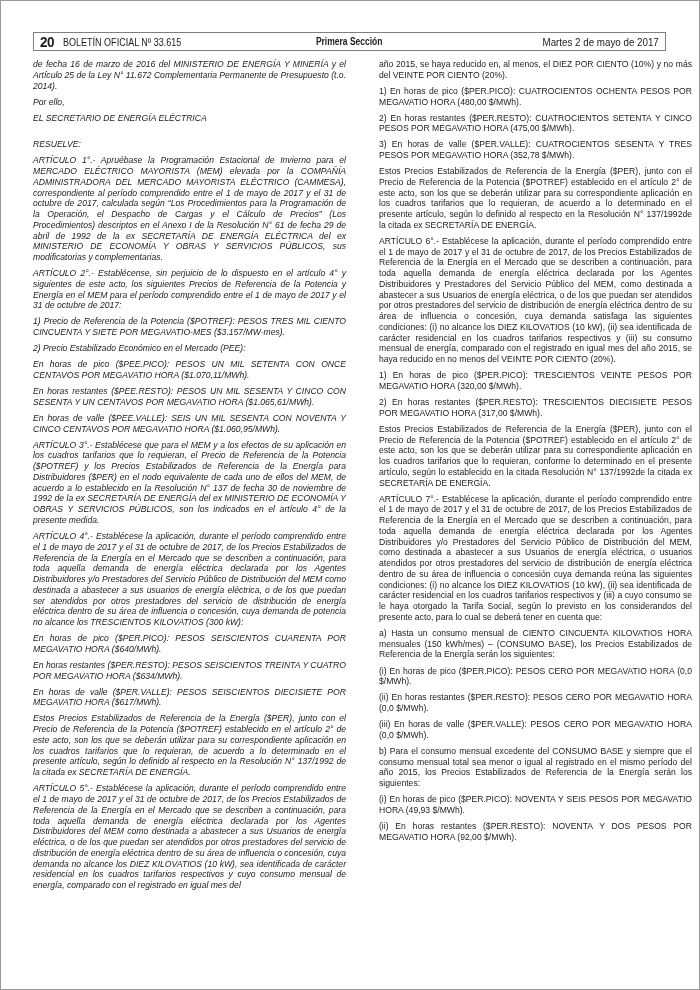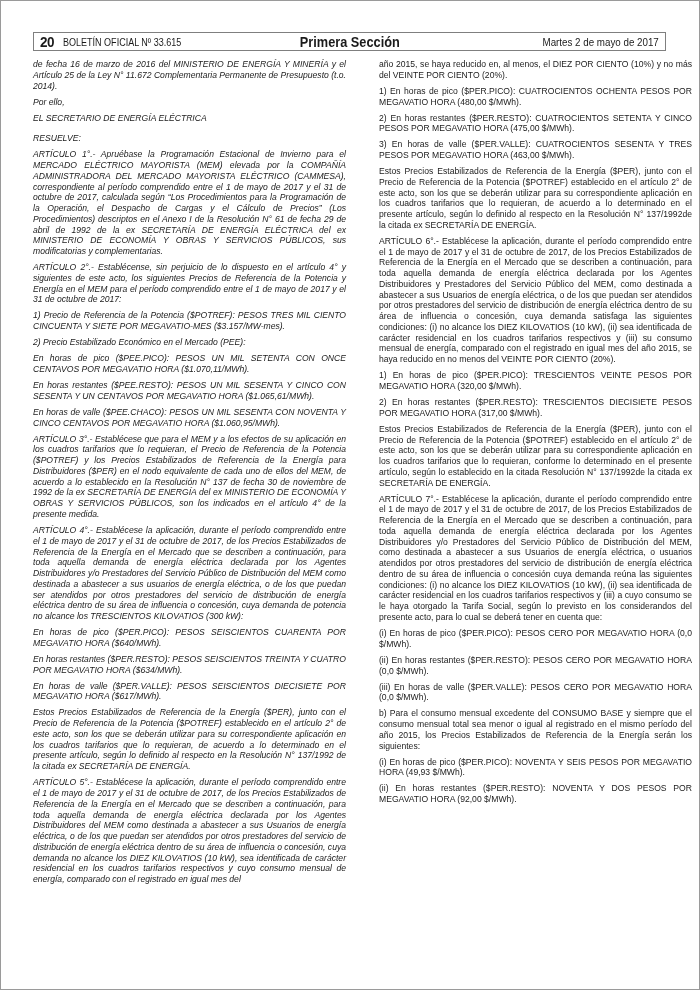--- a/index.html
+++ b/index.html
@@ -20,36 +20,36 @@
     display: flex; align-items: center;
     font-family: "Liberation Sans", sans-serif;
   }
   .mh-num {
     font-size: 15px; font-weight: bold; margin-left: 6px; margin-right: 7px;
     letter-spacing: -0.5px; transform: scaleX(0.9); transform-origin: left center;
   }
   .mh-title { font-size: 11px; transform: scaleX(0.82); transform-origin: left center; white-space: nowrap; }
   .mh-section {
     position: absolute; left: 0; right: 0; text-align: center;
-    font-size: 15px; font-weight: bold; pointer-events: none;
+    font-size: 10px; font-weight: bold; pointer-events: none;
   }
   .mh-section span { display: inline-block; transform: scaleX(0.85); }
   .mh-date {
     position: absolute; right: 6px; font-size: 11.5px;
     transform: scaleX(0.85); transform-origin: right center; white-space: nowrap;
   }
   .col {
     position: absolute; top: 58px; width: 313px;
     font-size: 8.6px; line-height: 10.75px;
     text-align: justify; hyphens: manual;
   }
   .col.left { left: 32px; font-style: italic; }
   .col.right { left: 378px; }
   .col p { margin: 0 0 5.3px 0; }
-  .col p.tight { margin-bottom: 10px; }
+  .col p.tight { margin-bottom: 16px; }
 </style>
 </head>
 <body>
 
 <div class="page">
 
   <div class="masthead">
     <span class="mh-num">20</span>
     <span class="mh-title">BOLETÍN OFICIAL Nº 33.615</span>
     <div class="mh-section">
@@ -62,41 +62,42 @@
     <p>de fecha 16 de marzo de 2016 del MINISTERIO DE ENERGÍA Y MINERÍA y el Artículo 25 de la Ley N° 11.672 Complementaria Permanente de Presupuesto (t.o. 2014).</p>
     <p>Por ello,</p>
     <p class="tight">EL SECRETARIO DE ENERGÍA ELÉCTRICA</p>
     <p>RESUELVE:</p>
     <p>ARTÍCULO 1°.- Apruébase la Programación Estacional de Invierno para el MERCADO ELÉCTRICO MAYORISTA (MEM) elevada por la COMPAÑÍA ADMINISTRADORA DEL MERCADO MAYORISTA ELÉCTRICO (CAMMESA), correspondiente al período comprendido entre el 1 de mayo de 2017 y el 31 de octubre de 2017, calculada según “Los Procedimientos para la Programación de la Operación, el Despacho de Cargas y el Cálculo de Precios” (Los Procedimientos) descriptos en el Anexo I de la Resolución N° 61 de fecha 29 de abril de 1992 de la ex SECRETARÍA DE ENERGÍA ELÉCTRICA del ex MINISTERIO DE ECONOMÍA Y OBRAS Y SERVICIOS PÚBLICOS, sus modificatorias y complementarias.</p>
     <p>ARTÍCULO 2°.- Establécense, sin perjuicio de lo dispuesto en el artículo 4° y siguientes de este acto, los siguientes Precios de Referencia de la Potencia y Energía en el MEM para el período comprendido entre el 1 de mayo de 2017 y el 31 de octubre de 2017:</p>
     <p>1) Precio de Referencia de la Potencia ($POTREF): PESOS TRES MIL CIENTO CINCUENTA Y SIETE POR MEGAVATIO-MES ($3.157/MW-mes).</p>
     <p>2) Precio Estabilizado Económico en el Mercado (PEE):</p>
     <p>En horas de pico ($PEE.PICO): PESOS UN MIL SETENTA CON ONCE CENTAVOS POR MEGAVATIO HORA ($1.070,11/MWh).</p>
     <p>En horas restantes ($PEE.RESTO): PESOS UN MIL SESENTA Y CINCO CON SESENTA Y UN CENTAVOS POR MEGAVATIO HORA ($1.065,61/MWh).</p>
-    <p>En horas de valle ($PEE.CHACO): PESOS UN MIL SESENTA CON NOVENTA Y CINCO CENTAVOS POR MEGAVATIO HORA ($1.060,95/MWh).</p>
+    <p>En horas de valle ($PEE.VALLE): SEIS UN MIL SESENTA CON NOVENTA Y CINCO CENTAVOS POR MEGAVATIO HORA ($1.060,95/MWh).</p>
     <p>ARTÍCULO 3°.- Establécese que para el MEM y a los efectos de su aplicación en los cuadros tarifarios que lo requieran, el Precio de Referencia de la Potencia ($POTREF) y los Precios Estabilizados de Referencia de la Energía para Distribuidores ($PER) en el nodo equivalente de cada uno de ellos del MEM, de acuerdo a lo establecido en la Resolución N° 137 de fecha 30 de noviembre de 1992 de la ex SECRETARÍA DE ENERGÍA del ex MINISTERIO DE ECONOMÍA Y OBRAS Y SERVICIOS PÚBLICOS, son los indicados en el artículo 4° de la presente medida.</p>
     <p>ARTÍCULO 4°.- Establécese la aplicación, durante el período comprendido entre el 1 de mayo de 2017 y el 31 de octubre de 2017, de los Precios Estabilizados de Referencia de la Energía en el Mercado que se describen a continuación, para toda aquella demanda de energía eléctrica declarada por los Agentes Distribuidores y/o Prestadores del Servicio Público de Distribución del MEM como destinada a abastecer a sus usuarios de energía eléctrica, o de los que puedan ser atendidos por otros prestadores del servicio de distribución de energía eléctrica dentro de su área de influencia o concesión, cuya demanda de potencia no alcance los TRESCIENTOS KILOVATIOS (300 kW):</p>
     <p>En horas de pico ($PER.PICO): PESOS SEISCIENTOS CUARENTA POR MEGAVATIO HORA ($640/MWh).</p>
     <p>En horas restantes ($PER.RESTO): PESOS SEISCIENTOS TREINTA Y CUATRO POR MEGAVATIO HORA ($634/MWh).</p>
     <p>En horas de valle ($PER.VALLE): PESOS SEISCIENTOS DIECISIETE POR MEGAVATIO HORA ($617/MWh).</p>
     <p>Estos Precios Estabilizados de Referencia de la Energía ($PER), junto con el Precio de Referencia de la Potencia ($POTREF) establecido en el artículo 2° de este acto, son los que se deberán utilizar para su correspondiente aplicación en los cuadros tarifarios que lo requieran, de acuerdo a lo determinado en el presente artículo, según lo definido al respecto en la Resolución N° 137/1992 de la citada ex SECRETARÍA DE ENERGÍA.</p>
     <p>ARTÍCULO 5°.- Establécese la aplicación, durante el período comprendido entre el 1 de mayo de 2017 y el 31 de octubre de 2017, de los Precios Estabilizados de Referencia de la Energía en el Mercado que se describen a continuación, para toda aquella demanda de energía eléctrica declarada por los Agentes Distribuidores del MEM como destinada a abastecer a sus Usuarios de energía eléctrica, o de los que puedan ser atendidos por otros prestadores del servicio de distribución de energía eléctrica dentro de su área de influencia o concesión, cuya demanda no alcance los DIEZ KILOVATIOS (10 kW), sea identificada de carácter residencial en los cuadros tarifarios respectivos y cuyo consumo mensual de energía, comparado con el registrado en igual mes del</p>
   </div>
 
   <div class="col right">
     <p>año 2015, se haya reducido en, al menos, el DIEZ POR CIENTO (10%) y no más del VEINTE POR CIENTO (20%).</p>
     <p>1) En horas de pico ($PER.PICO): CUATROCIENTOS OCHENTA PESOS POR MEGAVATIO HORA (480,00 $/MWh).</p>
     <p>2) En horas restantes ($PER.RESTO): CUATROCIENTOS SETENTA Y CINCO PESOS POR MEGAVATIO HORA (475,00 $/MWh).</p>
-    <p>3) En horas de valle ($PER.VALLE): CUATROCIENTOS SESENTA Y TRES PESOS POR MEGAVATIO HORA (463,00 $/MWh).</p>
+    <p>3) En horas de valle ($PER.VALLE): CUATROCIENTOS SESENTA Y TRES PESOS POR MEGAVATIO HORA (352,78 $/MWh).</p>
     <p>Estos Precios Estabilizados de Referencia de la Energía ($PER), junto con el Precio de Referencia de la Potencia ($POTREF) establecido en el artículo 2° de este acto, son los que se deberán utilizar para su correspondiente aplicación en los cuadros tarifarios que lo requieran, de acuerdo a lo determinado en el presente artículo, según lo definido al respecto en la Resolución N° 137/1992de la citada ex SECRETARÍA DE ENERGÍA.</p>
     <p>ARTÍCULO 6°.- Establécese la aplicación, durante el período comprendido entre el 1 de mayo de 2017 y el 31 de octubre de 2017, de los Precios Estabilizados de Referencia de la Energía en el Mercado que se describen a continuación, para toda aquella demanda de energía eléctrica declarada por los Agentes Distribuidores y Prestadores del Servicio Público del MEM, como destinada a abastecer a sus Usuarios de energía eléctrica, o de los que puedan ser atendidos por otros prestadores del servicio de distribución de energía eléctrica dentro de su área de influencia o concesión, cuya demanda satisfaga las siguientes condiciones: (i) no alcance los DIEZ KILOVATIOS (10 kW), (ii) sea identificada de carácter residencial en los cuadros tarifarios respectivos y (iii) su consumo mensual de energía, comparado con el registrado en igual mes del año 2015, se haya reducido en no menos del VEINTE POR CIENTO (20%).</p>
     <p>1) En horas de pico ($PER.PICO): TRESCIENTOS VEINTE PESOS POR MEGAVATIO HORA (320,00 $/MWh).</p>
     <p>2) En horas restantes ($PER.RESTO): TRESCIENTOS DIECISIETE PESOS POR MEGAVATIO HORA (317,00 $/MWh).</p>
     <p>Estos Precios Estabilizados de Referencia de la Energía ($PER), junto con el Precio de Referencia de la Potencia ($POTREF) establecido en el artículo 2° de este acto, son los que se deberán utilizar para su correspondiente aplicación en los cuadros tarifarios que lo requieran, conforme lo determinado en el presente artículo, según lo establecido en la citada Resolución N° 137/1992de la citada ex SECRETARÍA DE ENERGÍA.</p>
     <p>ARTÍCULO 7°.- Establécese la aplicación, durante el período comprendido entre el 1 de mayo de 2017 y el 31 de octubre de 2017, de los Precios Estabilizados de Referencia de la Energía en el Mercado que se describen a continuación, para toda aquella demanda de energía eléctrica declarada por los Agentes Distribuidores y/o Prestadores del Servicio Público de Distribución del MEM, como destinada a abastecer a sus Usuarios de energía eléctrica, o usuarios atendidos por otros prestadores del servicio de distribución de energía eléctrica dentro de su área de influencia o concesión cuya demanda reúna las siguientes condiciones: (i) no alcance los DIEZ KILOVATIOS (10 kW), (ii) sea identificada de carácter residencial en los cuadros tarifarios respectivos y (iii) a cuyo consumo se le haya otorgado la Tarifa Social, según lo previsto en los considerandos del presente acto, para lo cual se deberá tener en cuenta que:</p>
+    <p>a) Hasta un consumo mensual de CIENTO CINCUENTA KILOVATIOS HORA mensuales (150 kWh/mes) – (CONSUMO BASE), los Precios Estabilizados de Referencia de la Energía serán los siguientes:</p>
     <p>(i) En horas de pico ($PER.PICO): PESOS CERO POR MEGAVATIO HORA (0,0 $/MWh).</p>
     <p>(ii) En horas restantes ($PER.RESTO): PESOS CERO POR MEGAVATIO HORA (0,0 $/MWh).</p>
     <p>(iii) En horas de valle ($PER.VALLE): PESOS CERO POR MEGAVATIO HORA (0,0 $/MWh).</p>
     <p>b) Para el consumo mensual excedente del CONSUMO BASE y siempre que el consumo mensual total sea menor o igual al registrado en el mismo período del año 2015, los Precios Estabilizados de Referencia de la Energía serán los siguientes:</p>
     <p>(i) En horas de pico ($PER.PICO): NOVENTA Y SEIS PESOS POR MEGAVATIO HORA (49,93 $/MWh).</p>
     <p>(ii) En horas restantes ($PER.RESTO): NOVENTA Y DOS PESOS POR MEGAVATIO HORA (92,00 $/MWh).</p>
   </div>
 
 </div>
 

